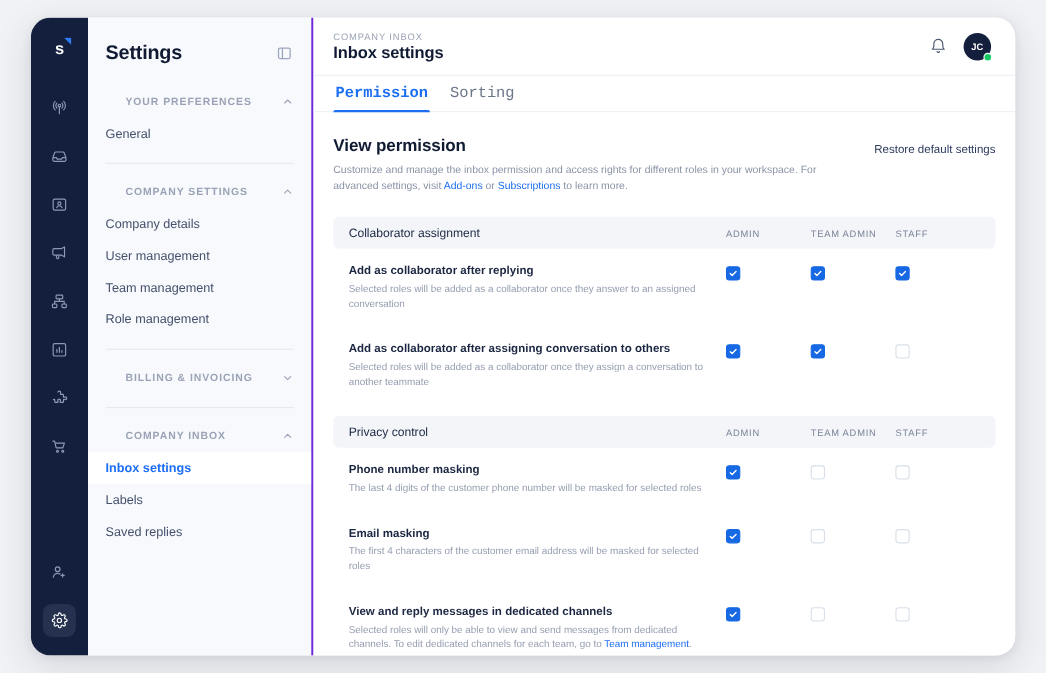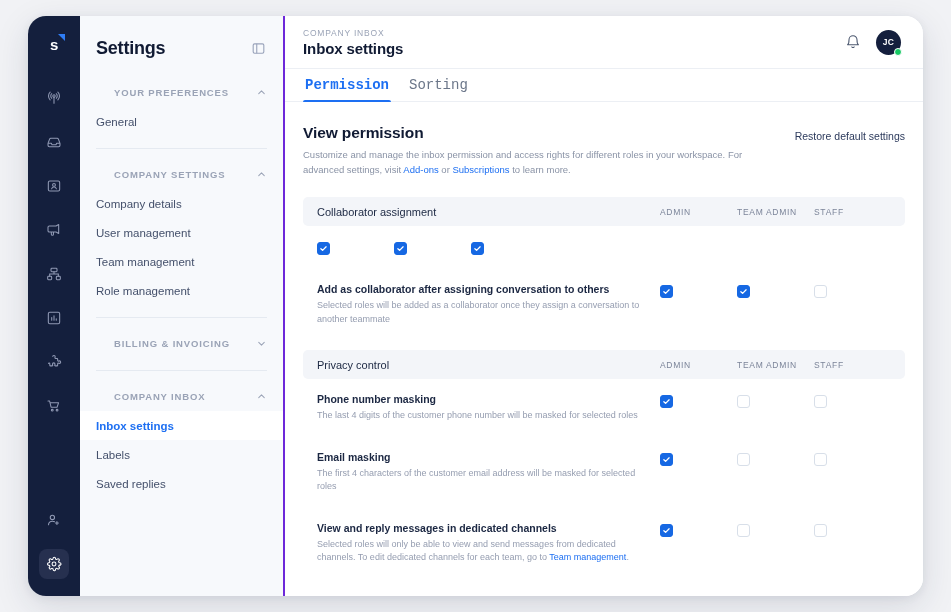--- a/index.html
+++ b/index.html
@@ -498,20 +498,24 @@
 
       <div id="perm-container">
           <div class="perm-block">
             <div class="perm-header">
               <div class="ph-title">Collaborator assignment</div>
               <div class="col-head">ADMIN</div>
               <div class="col-head">TEAM ADMIN</div>
               <div class="col-head">STAFF</div>
             </div>
             <div class="perm-row">
+              <div class="pr-text">
+                <div class="pr-title">Add as collaborator after replying</div>
+                <div class="pr-desc">Selected roles will be added as a collaborator once they answer to an assigned conversation</div>
+              </div>
               <div class="cb-cell">
                 <div class="cbox on">
                   <svg width="9" height="9" viewBox="0 0 24 24" fill="none" stroke="#ffffff" stroke-width="3.4" stroke-linecap="round" stroke-linejoin="round">
                     <path d="M5 12.5l4.6 4.6L19 7.5"></path>
                   </svg>
                 </div>
               </div>
               <div class="cb-cell">
                 <div class="cbox on">
                   <svg width="9" height="9" viewBox="0 0 24 24" fill="none" stroke="#ffffff" stroke-width="3.4" stroke-linecap="round" stroke-linejoin="round">

